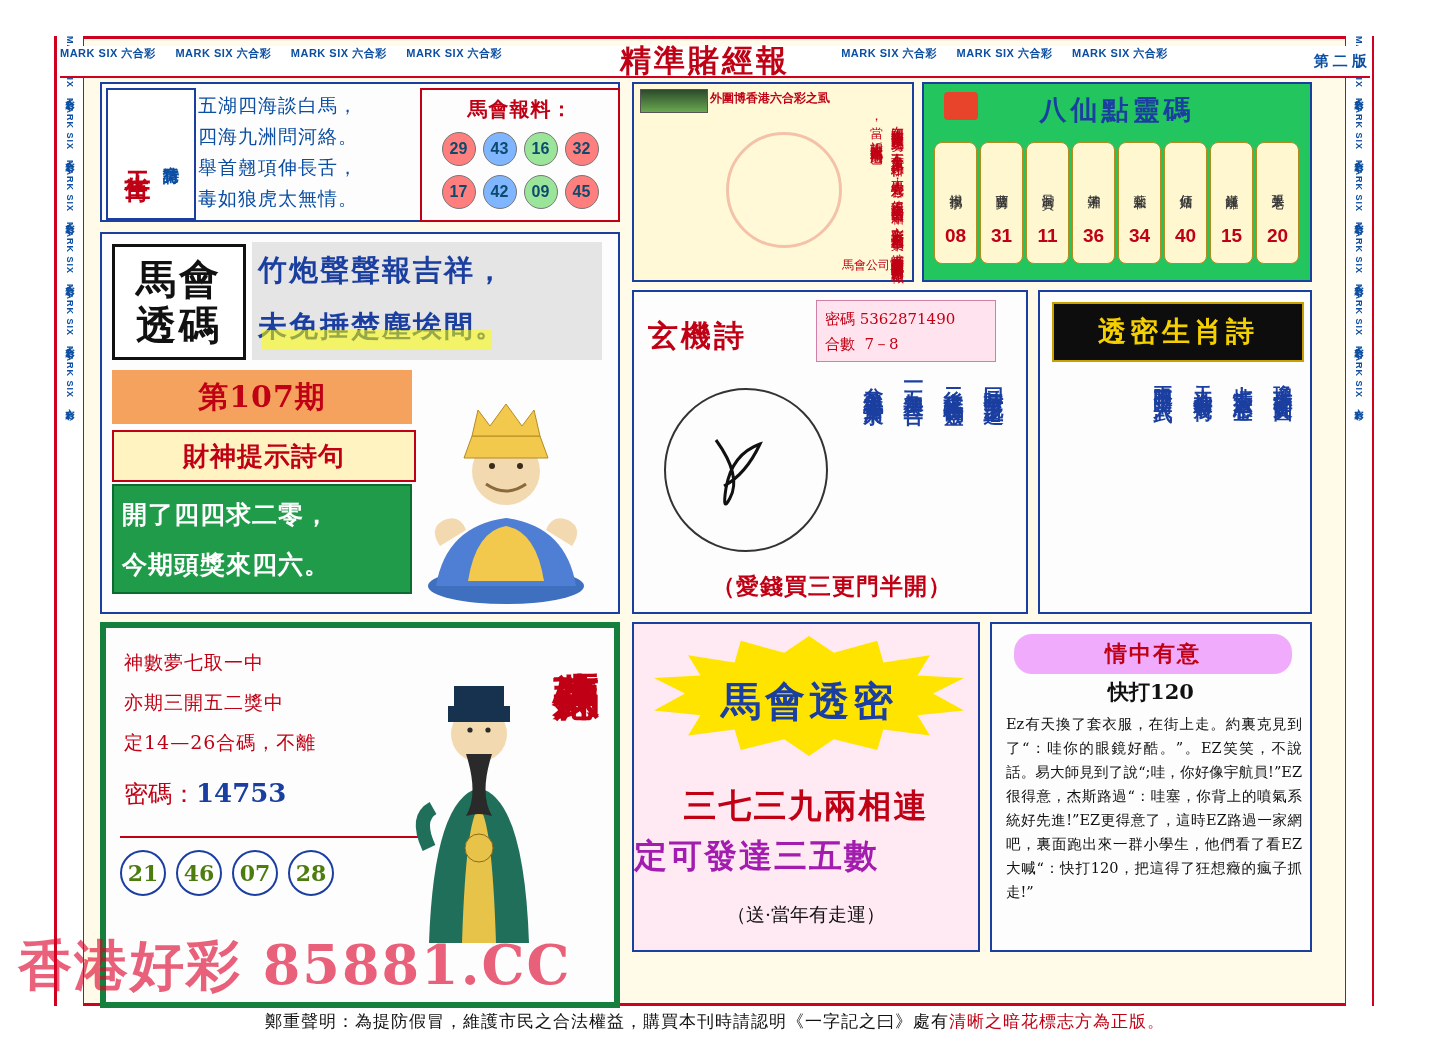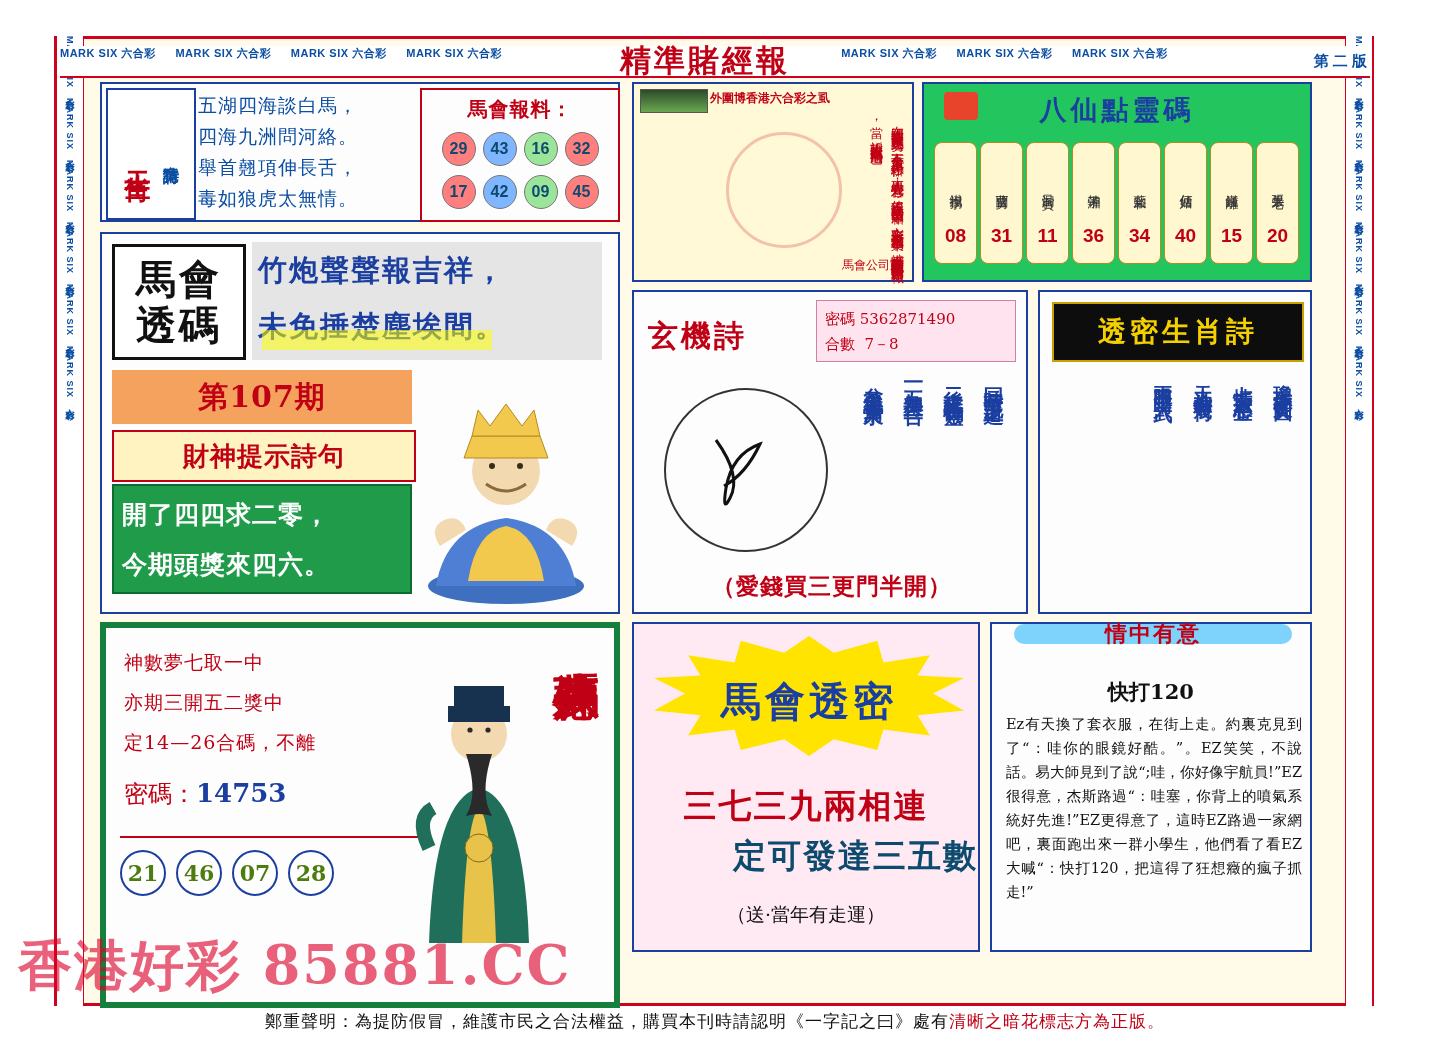--- a/index.html
+++ b/index.html
@@ -54,21 +54,21 @@
   .mt-badge span{font-family:"DejaVu Serif",serif;font-size:40px;font-weight:bold;color:#111;line-height:46px;letter-spacing:3px;text-align:center;}
   .mt-poem{position:absolute;left:150px;top:8px;width:350px;height:118px;background:#e5e5e5;font-family:"DejaVu Serif",serif;font-size:29px;font-weight:bold;color:#1b3fa0;line-height:56px;letter-spacing:2px;padding-left:6px;box-sizing:border-box;}
   .mt-period{position:absolute;left:10px;top:136px;width:300px;height:54px;background:#f4a25e;display:flex;align-items:center;justify-content:center;font-family:"DejaVu Serif",serif;font-size:30px;font-weight:bold;color:#c00014;letter-spacing:1px;}
   .mt-sub{position:absolute;left:10px;top:196px;width:300px;height:48px;background:#fff3c2;border:2px solid #c00014;display:flex;align-items:center;justify-content:center;font-family:"DejaVu Serif",serif;font-size:26px;font-weight:bold;color:#c00014;letter-spacing:1px;}
   .mt-green{position:absolute;left:10px;top:250px;width:300px;height:110px;background:#1f9b4a;border:2px solid #0c6b30;color:#ffffff;font-family:"DejaVu Serif",serif;font-size:25px;font-weight:bold;line-height:50px;padding:4px 8px;box-sizing:border-box;letter-spacing:1px;}
   .god{position:absolute;right:12px;bottom:6px;width:200px;height:230px;}
 
   
   .p-xuanji{left:632px;top:290px;width:396px;height:324px;background:#fdfdfd;border:2px solid #1b3fa0;}
   .xj-title{position:absolute;left:14px;top:24px;font-family:"DejaVu Serif",serif;font-size:30px;font-weight:bold;color:#c00014;letter-spacing:3px;}
-  .xj-code{position:absolute;left:182px;top:8px;width:200px;height:62px;background:#ffe4ef;border:1px solid #d07fa5;font-family:"DejaVu Serif",serif;font-size:15px;color:#c00014;padding:6px 8px;box-sizing:border-box;line-height:25px;}
+  .xj-code{position:absolute;left:182px;top:8px;width:180px;height:62px;background:#ffe4ef;border:1px solid #d07fa5;font-family:"DejaVu Serif",serif;font-size:15px;color:#c00014;padding:6px 8px;box-sizing:border-box;line-height:25px;}
   .xj-poem{position:absolute;left:130px;top:80px;width:250px;height:190px;writing-mode:vertical-rl;font-family:"DejaVu Serif",serif;font-size:20px;font-weight:bold;color:#1b3fa0;line-height:40px;letter-spacing:3px;}
   .xj-circle{position:absolute;left:30px;top:96px;width:160px;height:160px;border:2px solid #333;border-radius:50%;}
   .xj-foot{position:absolute;left:10px;bottom:10px;width:376px;text-align:center;font-family:"DejaVu Serif",serif;font-size:23px;font-weight:bold;color:#c00014;letter-spacing:1px;}
 
   
   .p-toumi{left:1038px;top:290px;width:274px;height:324px;background:#fdfdfd;border:2px solid #1b3fa0;}
   .tm-title{position:absolute;left:12px;top:10px;width:248px;height:56px;background:#0d0d0d;border:2px solid #c8a000;display:flex;align-items:center;justify-content:center;font-family:"DejaVu Serif",serif;font-size:28px;font-weight:bold;color:#f5d000;letter-spacing:4px;}
   .tm-poem{position:absolute;left:8px;top:78px;width:256px;height:230px;writing-mode:vertical-rl;font-family:"DejaVu Serif",serif;font-size:19px;font-weight:bold;color:#1b3fa0;line-height:40px;letter-spacing:3px;}
 
   
@@ -80,26 +80,26 @@
   .bm-balls{position:absolute;left:14px;top:222px;display:flex;gap:10px;}
   .bm-ball{width:42px;height:42px;border-radius:50%;border:2px solid #1b3fa0;display:flex;align-items:center;justify-content:center;font-family:"DejaVu Serif",serif;font-size:22px;font-weight:bold;color:#4d7c0f;background:#fff;}
   .bm-vtext{position:absolute;right:8px;top:8px;writing-mode:vertical-rl;font-family:"DejaVu Serif",serif;font-size:46px;font-weight:bold;color:#c00014;line-height:58px;}
   .sage{position:absolute;left:268px;top:20px;width:210px;height:300px;}
 
   
   .p-toumi2{left:632px;top:622px;width:348px;height:330px;background:#ffe9f2;border:2px solid #1b3fa0;}
   .star{position:absolute;left:20px;top:12px;width:310px;height:120px;background:#ffe400;clip-path:polygon(50% 0%,58% 14%,72% 4%,74% 22%,89% 16%,85% 33%,100% 35%,90% 48%,100% 62%,85% 66%,89% 83%,74% 78%,72% 95%,58% 86%,50% 100%,42% 86%,28% 95%,26% 78%,11% 83%,15% 66%,0% 62%,10% 48%,0% 35%,15% 33%,11% 16%,26% 22%,28% 4%,42% 14%);}
   .star-txt{position:absolute;left:20px;top:50px;width:310px;text-align:center;font-family:"DejaVu Serif",serif;font-size:40px;font-weight:bold;color:#1b3fa0;letter-spacing:4px;}
   .tm2-line1{position:absolute;left:0;top:160px;width:100%;text-align:center;font-family:"DejaVu Serif",serif;font-size:33px;font-weight:bold;color:#c00014;letter-spacing:2px;}
-  .tm2-line2{position:absolute;left:0;top:210px;width:100%;text-align:right;font-family:"DejaVu Serif",serif;font-size:33px;font-weight:bold;color:#0c4a6e;letter-spacing:2px;}
+  .tm2-line2{position:absolute;left:0;top:210px;width:100%;text-align:left;font-family:"DejaVu Serif",serif;font-size:33px;font-weight:bold;color:#a21caf;letter-spacing:2px;}
   .tm2-foot{position:absolute;left:0;bottom:22px;width:100%;text-align:center;font-family:"DejaVu Serif",serif;font-size:19px;color:#111;}
 
   
   .p-story{left:990px;top:622px;width:322px;height:330px;background:#fdfdfd;border:2px solid #1b3fa0;}
-  .st-title{position:absolute;left:22px;top:0;width:278px;height:20px;background:#7dd3fc;border-radius:18px;display:flex;align-items:center;justify-content:center;font-family:"DejaVu Serif",serif;font-size:22px;font-weight:bold;color:#c00014;letter-spacing:2px;}
+  .st-title{position:absolute;left:22px;top:10px;width:278px;height:40px;background:#f0abfc;border-radius:18px;display:flex;align-items:center;justify-content:center;font-family:"DejaVu Serif",serif;font-size:22px;font-weight:bold;color:#c00014;letter-spacing:2px;}
   .st-sub{position:absolute;left:0;top:54px;width:100%;text-align:center;font-family:"DejaVu Serif",serif;font-size:21px;font-weight:bold;color:#111;}
   .st-body{position:absolute;left:14px;top:88px;width:296px;font-family:"DejaVu Serif",serif;font-size:14.5px;color:#111;line-height:24px;text-align:justify;}
 
   
   .footer{position:absolute;left:60px;bottom:14px;width:1310px;text-align:center;font-family:"DejaVu Serif",serif;font-size:17px;color:#111;letter-spacing:1px;}
   .footer .hl{color:#c00014;}
   .watermark{position:absolute;left:18px;top:930px;width:900px;font-family:"DejaVu Serif",serif;font-size:54px;font-weight:bold;color:rgba(220,0,40,.62);letter-spacing:2px;}
   .yellow-line{position:absolute;left:262px;top:330px;width:230px;height:20px;background:rgba(255,255,0,.55);}
 </style>
 </head>

